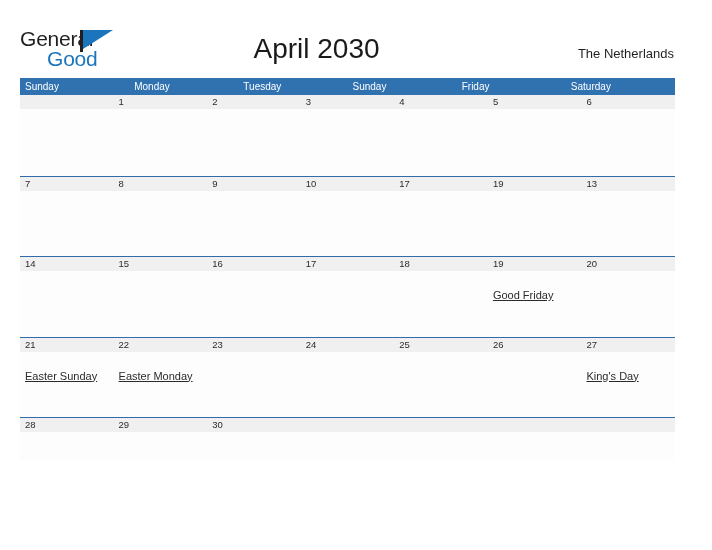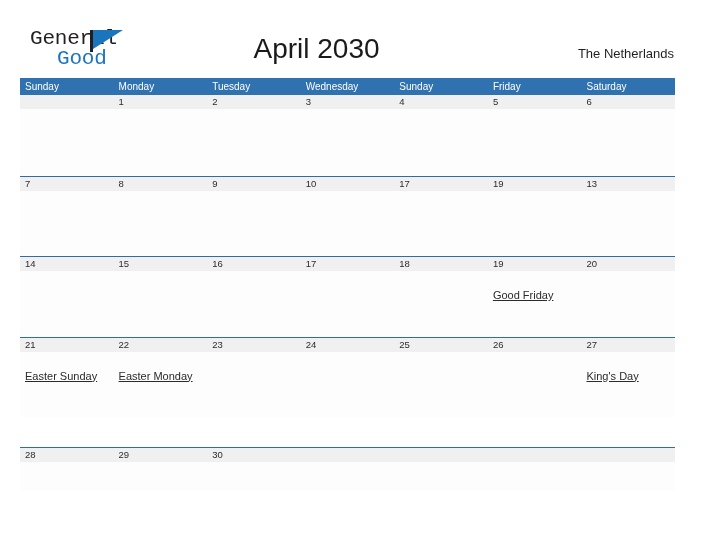--- a/index.html
+++ b/index.html
@@ -26,25 +26,24 @@
   .header {
     position: absolute;
     left: 0;
     top: 0;
     width: 712px;
     height: 78px;
   }
 
   .logo {
     position: absolute;
-    left: 30px;
+    left: 20px;
     top: 28px;
     width: 115px;
     height: 42px;
-    font-family: Liberation Mono, monospace;
   }
   .logo-general {
     position: absolute;
     left: 0;
     top: 0;
     font-size: 21px;
     line-height: 21px;
     color: #231f20;
     letter-spacing: -0.2px;
     white-space: nowrap;
@@ -138,21 +137,20 @@
     height: 80.5px;
     border-top: 1px solid #2f6ca8;
     box-sizing: border-box;
     background: linear-gradient(to bottom, #f0f0f0 0px, #f0f0f0 14px, #fdfdfd 14px, #fdfdfd 100%);
   }
   .week-row.first {
     border-top: none;
   }
   .week-row.last {
     height: 44px;
-    margin-top: 30px;
   }
 
   .day-cell {
     flex: 1 1 0;
     min-width: 0;
     box-sizing: border-box;
     padding-left: 5px;
     position: relative;
     overflow: hidden;
   }
@@ -195,21 +193,20 @@
     <div class="subtitle">The Netherlands</div>
 
   </div>
 
   <div class="calendar">
 
     <div class="weekday-row">
       <div class="weekday-cell">Sunday</div>
       <div class="weekday-cell">Monday</div>
       <div class="weekday-cell">Tuesday</div>
-      <div class="weekday-cell">Wednesday</div>
       <div class="weekday-cell">Sunday</div>
       <div class="weekday-cell">Friday</div>
       <div class="weekday-cell">Saturday</div>
     </div>
 
     <div class="week-row first">
       <div class="day-cell empty">
           <span class="day-number"></span>
         </div>
       <div class="day-cell">

